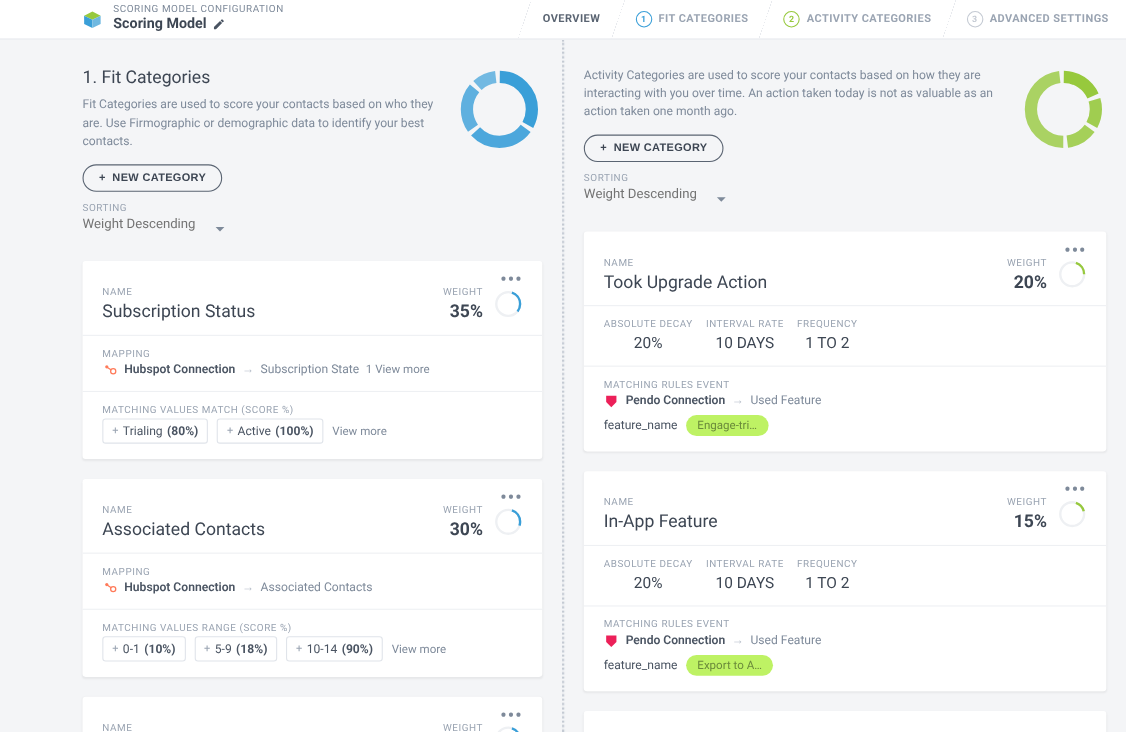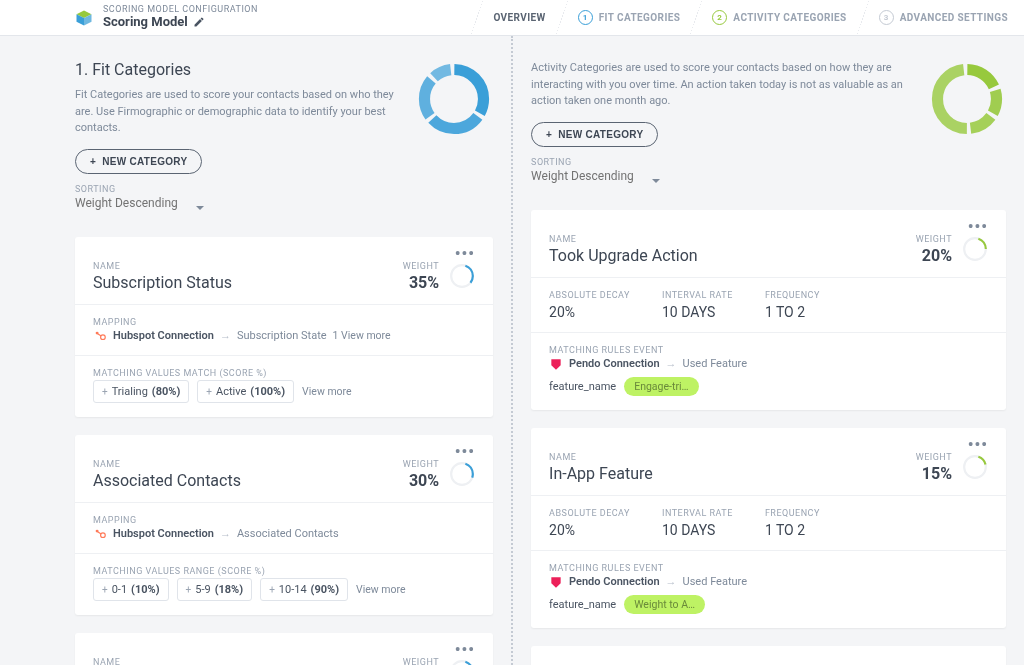--- a/index.html
+++ b/index.html
@@ -45,21 +45,21 @@
 .mapping-row { display: flex; align-items: center; gap: 6px; font-size: 11px; margin-bottom: 6px; }
 .hubspot-icon, .pendo-icon { width: 14px; height: 14px; flex-shrink: 0; }
 .conn-name { font-weight: 600; color: #4a5462; }
 .arrow { color: #b4bcc8; font-size: 11px; }
 .conn-target { color: #7e8a9a; }
 .link-underline { color: #7e8a9a; font-size: 10.5px; cursor: pointer; }
 .chips { display: flex; flex-wrap: wrap; gap: 8px; align-items: center; }
 .chip { border: 1px solid #e0e4ea; border-radius: 3px; padding: 4px 8px; font-size: 11px; color: #4a5462; background: #fff; display: inline-flex; align-items: center; gap: 4px; }
 .chip-plus { color: #9aa4b2; font-size: 10px; }
 .chip b { font-weight: 700; }
-.stat-row { display: flex; gap: 32px; margin-bottom: 8px; }
+.stat-row { display: flex; gap: 12px; margin-bottom: 8px; text-align: center; }
 .stat { display: flex; flex-direction: column; }
 .stat-val { font-size: 14px; font-weight: 400; color: #3d4653; margin-top: 2px; }
 .feat-row { display: flex; align-items: center; gap: 8px; font-size: 11px; }
 .feat-pill { background: #bef264; color: #6a8a3a; border-radius: 10px; padding: 3px 10px; font-size: 10.5px; }
 .caret-down { width: 0; height: 0; border-left: 4px solid transparent; border-right: 4px solid transparent; border-top: 4px solid #7e8a9a; }
 </style>
 </head>
 <body>
 
 <div class="topbar">
@@ -339,21 +339,21 @@
     <div class="mapping-row">
             <svg class="pendo-icon" viewBox="0 0 24 24">
               <path d="M4 4 L20 4 L20 14 L12 22 L4 14 Z" fill="#ec2059"></path>
             </svg>
             <span class="conn-name">Pendo Connection</span>
             <span class="arrow">→</span>
             <span class="conn-target">Used Feature</span>
           </div>
     <div class="feat-row">
             <span>feature_name</span>
-            <span class="feat-pill">Weight to A…</span>
+            <span class="feat-pill">Export to A…</span>
           </div>
   </div>
         <div class="card">
     
     
   </div>
       </div>
   </div>
 </div>
 

